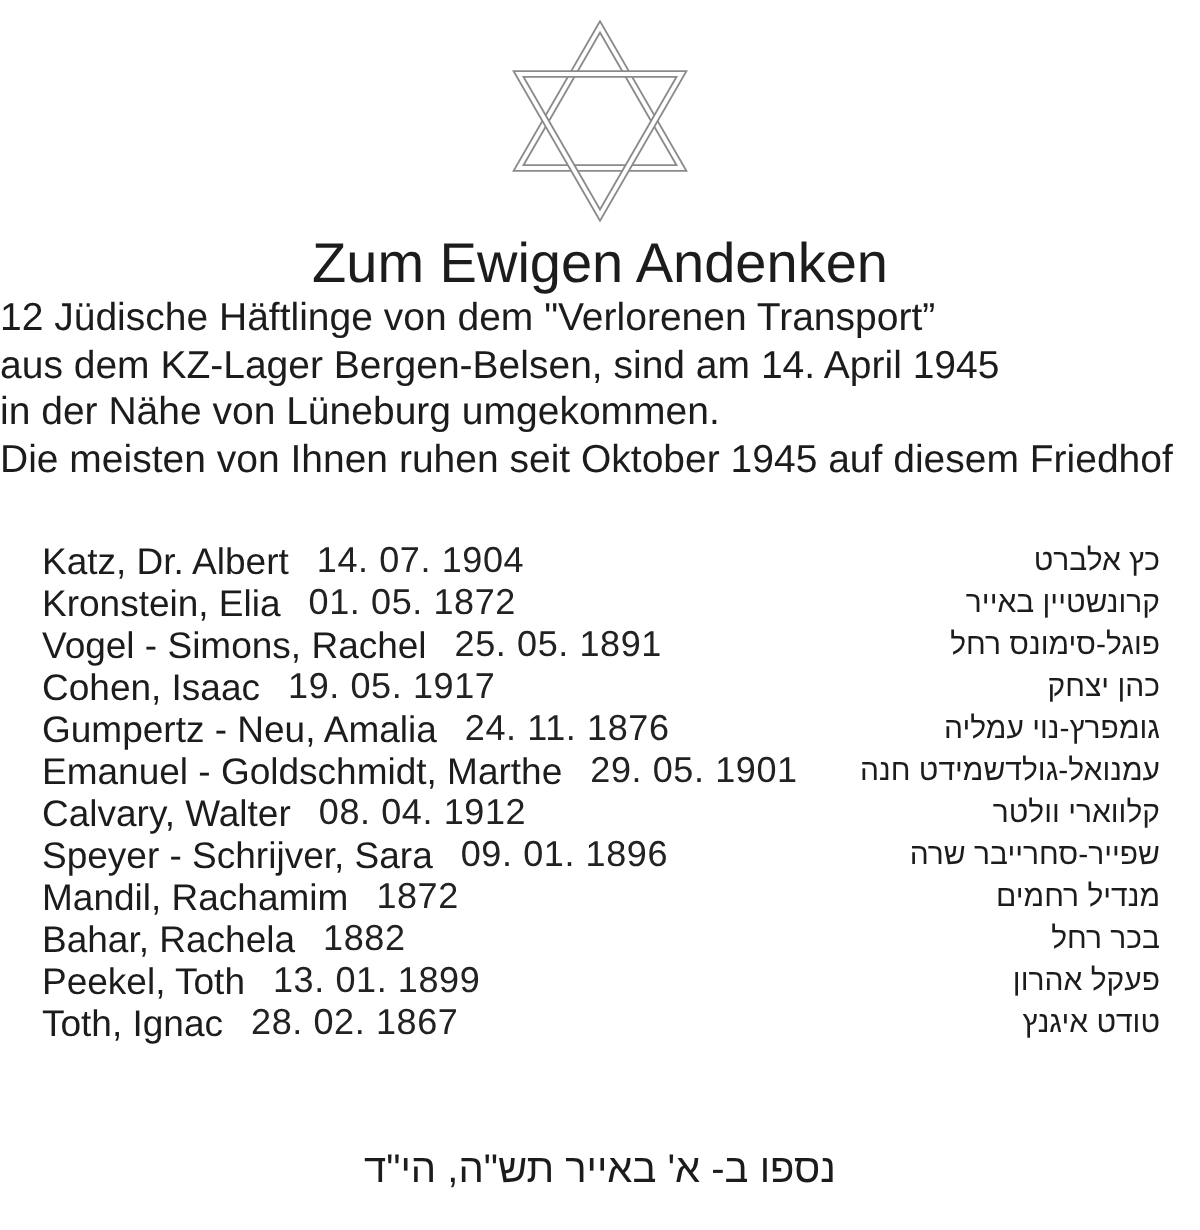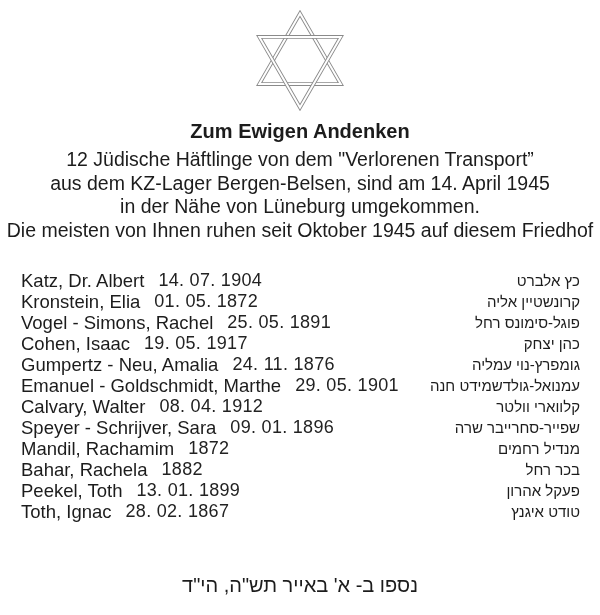--- a/index.html
+++ b/index.html
@@ -14,28 +14,28 @@
 
   .star-wrap { display: flex; justify-content: center; padding-top: 10px; }
   .star-wrap svg { display: block; }
   svg polygon { fill: none; stroke-linejoin: miter; }
   .tri-outline { stroke-width: 4.6; }
   .tri-inner  { stroke-width: 2.4; }
 
   .title {
     margin-top: 6px;
     text-align: center;
-    font-size: 20px;
-    font-weight: bold;
+    font-size: 28px;
+    font-weight: normal;
     line-height: 29px;
   }
 
   .intro {
     margin-top: 2px;
-    text-align: center;
+    text-align: left;
     font-size: 19.5px;
     line-height: 23.5px;
     white-space: nowrap;
   }
 
   .list { margin: 28px 20px 0 21px; }
   .row {
     display: flex;
     align-items: flex-end;
     height: 21px;
@@ -83,21 +83,21 @@
 
       <div class="row">
         <span class="vname">Katz, Dr. Albert</span>
         <span class="vdate">14. 07. 1904</span>
         <span class="vheb" dir="rtl">כץ אלברט</span>
       </div>
 
       <div class="row">
         <span class="vname">Kronstein, Elia</span>
         <span class="vdate">01. 05. 1872</span>
-        <span class="vheb" dir="rtl">קרונשטיין אליה</span>
+        <span class="vheb" dir="rtl">קרונשטיין באייר</span>
       </div>
 
       <div class="row">
         <span class="vname">Vogel - Simons, Rachel</span>
         <span class="vdate">25. 05. 1891</span>
         <span class="vheb" dir="rtl">פוגל-סימונס רחל</span>
       </div>
 
       <div class="row">
         <span class="vname">Cohen, Isaac</span>

